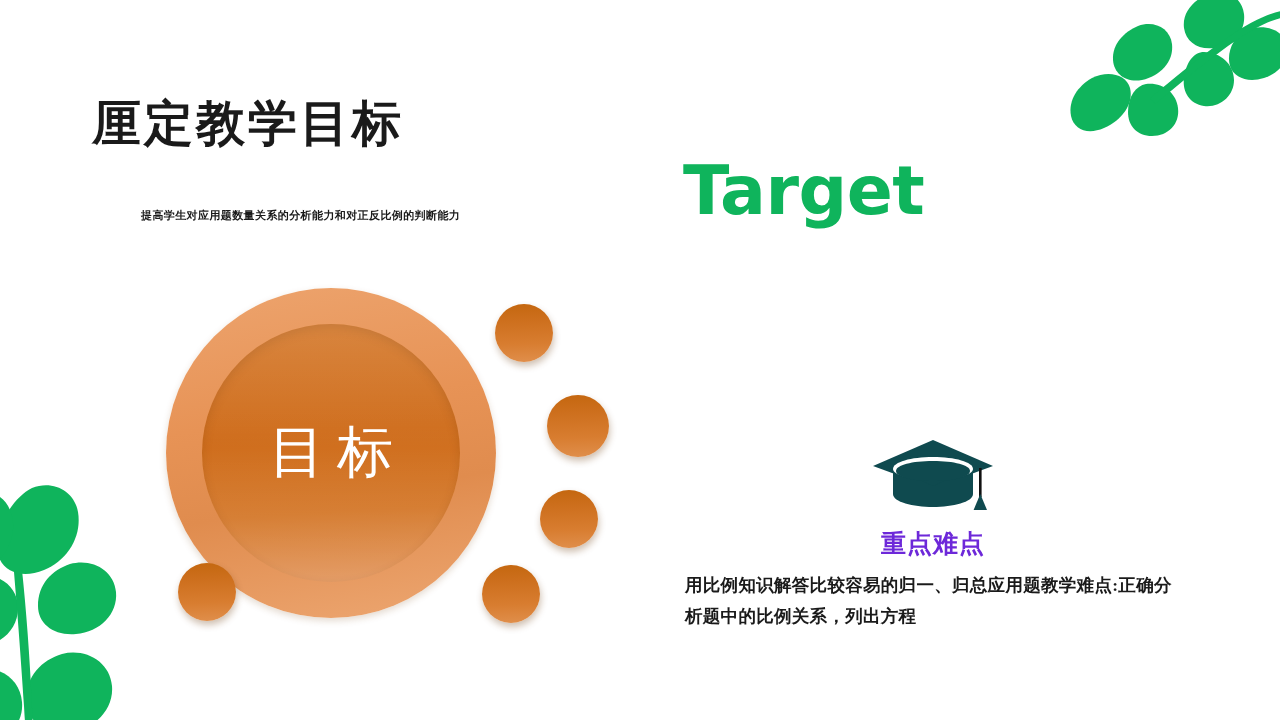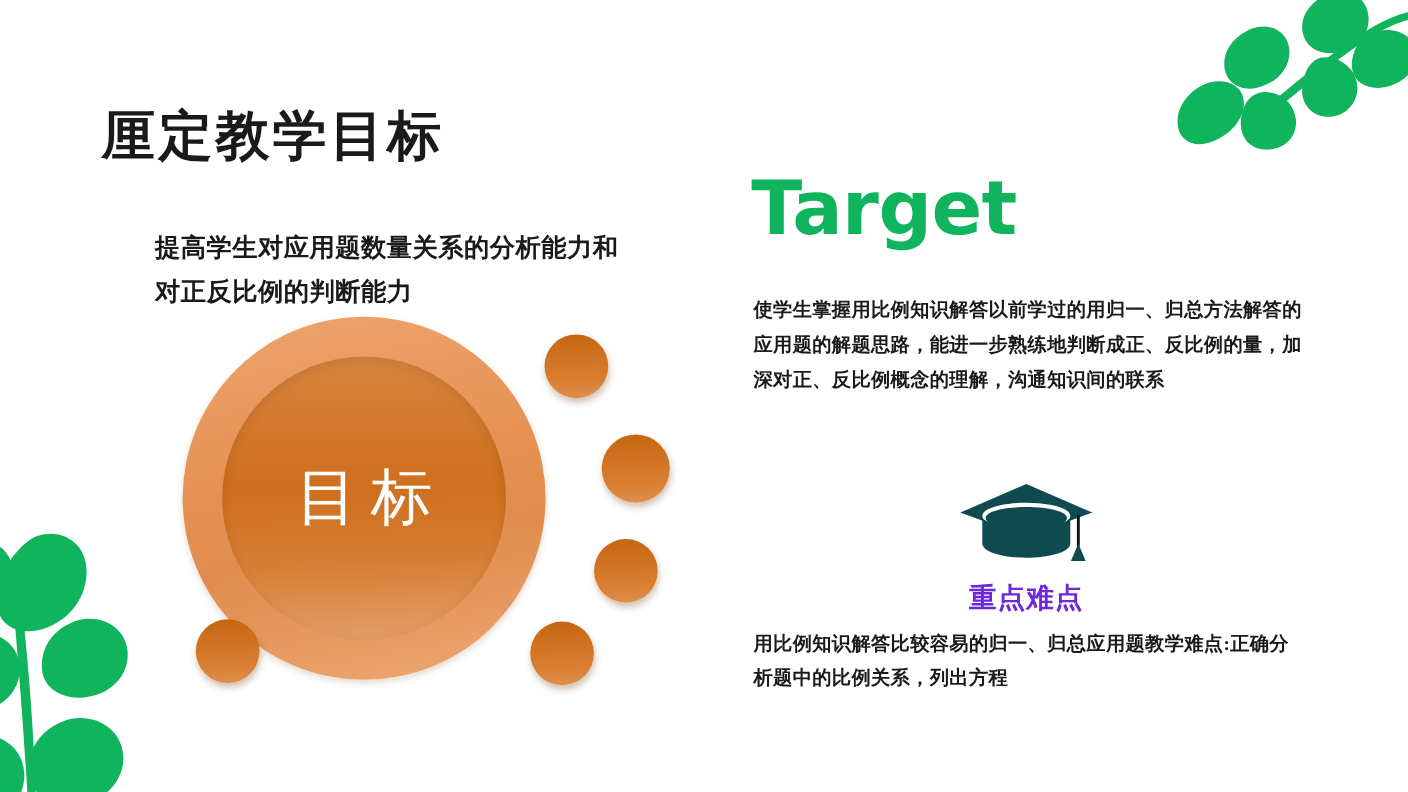--- a/index.html
+++ b/index.html
@@ -54,21 +54,21 @@
     color: #1a1a1a;
     letter-spacing: 3px;
     line-height: 1.15;
     white-space: nowrap;
   }
   .left-desc {
     position: absolute;
     left: 141px;
     top: 206px;
     width: 440px;
-    font-size: 23px;
+    font-size: 11px;
     font-weight: bold;
     color: #1a1a1a;
     line-height: 1.72;
     letter-spacing: 0.4px;
   }
 
   
   .circle-stage {
     position: absolute;
     left: 150px;
@@ -236,21 +236,20 @@
       <div class="sat" style="left:332px; top:285px; width:58px; height:58px;"></div>
       <div class="sat" style="left:28px; top:283px; width:58px; height:58px;"></div>
     </div>
 
   </div>
 
   <div class="right-col">
 
     <div class="target-heading">Target</div>
 
-    <div class="target-desc">使学生掌握用比例知识解答以前学过的用归一、归总方法解答的应用题的解题思路，能进一步熟练地判断成正、反比例的量，加深对正、反比例概念的理解，沟通知识间的联系</div>
 
     <div class="cap-wrap">
       <svg width="124" height="74" viewBox="0 0 124 74">
         <path d="M62 2 L122 28 L62 50 L2 28 Z" fill="#0f4a4f"></path>
         <path d="M22 30 L22 56 C22 64 42 69 62 69 C82 69 102 64 102 56 L102 30 L62 48 Z" fill="#0f4a4f"></path>
         <path d="M22 31 C22 24 40 19 62 19 C84 19 102 24 102 31 C102 37 84 42 62 42 C40 42 22 37 22 31 Z" fill="#ffffff"></path>
         <path d="M25 33 C25 27 41 23 62 23 C83 23 99 27 99 33 C99 39 83 43 62 43 C41 43 25 39 25 33 Z" fill="#0f4a4f"></path>
         <rect x="108" y="30" width="2.6" height="29" fill="#111111"></rect>
         <path d="M109.3 56 L116 72 L102.6 72 Z" fill="#0f4a4f"></path>
       </svg>

